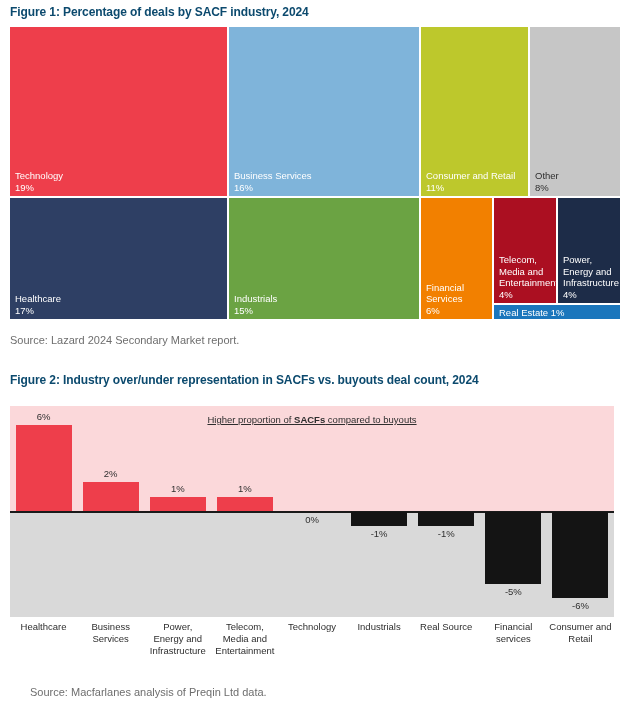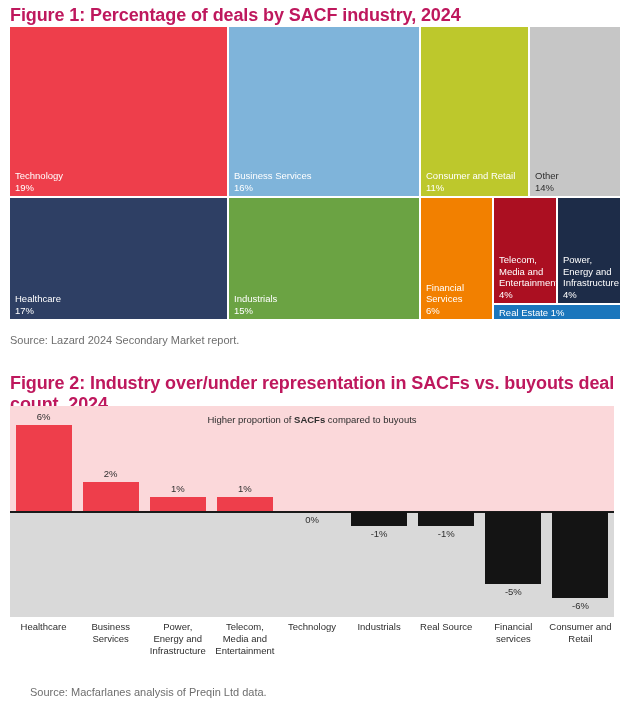--- a/index.html
+++ b/index.html
@@ -10,23 +10,23 @@
   body {
     width: 630px;
     height: 702px;
     font-family: "Liberation Sans", sans-serif;
     color: #3d3d3d;
     overflow: hidden;
     position: relative;
   }
 
   .fig-title {
-    font-size: 18px;
+    font-size: 12px;
     font-weight: bold;
-    color: #be185d;
+    color: #0c4a6e;
     letter-spacing: -0.1px;
   }
 
   .source-note {
     font-size: 11px;
     color: #6e6e6e;
     letter-spacing: 0px;
   }
 
   
@@ -88,21 +88,21 @@
     position: absolute; left: 0; top: 105px; width: 100%; height: 1.6px;
     background: #1a1a1a;
   }
   .band-note {
     position: absolute;
     width: 100%;
     text-align: center;
     font-size: 9.5px;
     color: #2e2e2e;
   }
-  #note-pos { top: 8px; }
+  #note-pos { top: 8px; text-decoration: underline; }
   #note-neg { top: 190px; }
 
   .bar {
     position: absolute;
     box-sizing: border-box;
   }
   .bar.pos { background: #ee3e4b; }
   .bar.neg { background: #141414; }
   .bar-val {
     position: absolute;
@@ -148,21 +148,21 @@
       <div class="tile" style="left: 219px; top: 171px; width: 190px; height: 121px; background: rgb(107, 163, 67);">
         <div class="tlabel">Industrials
 15%</div>
       </div>
       <div class="tile" style="left: 411px; top: 0px; width: 107px; height: 169px; background: rgb(189, 200, 44);">
         <div class="tlabel">Consumer and Retail
 11%</div>
       </div>
       <div class="tile dark-text" style="left: 520px; top: 0px; width: 90px; height: 169px; background: rgb(198, 198, 198);">
         <div class="tlabel">Other
-14%</div>
+8%</div>
       </div>
       <div class="tile" style="left: 411px; top: 171px; width: 71px; height: 121px; background: rgb(242, 128, 0);">
         <div class="tlabel">Financial
 Services
 6%</div>
       </div>
       <div class="tile" style="left: 484px; top: 171px; width: 62px; height: 105px; background: rgb(171, 15, 33);">
         <div class="tlabel">Telecom,
 Media and
 Entertainment

